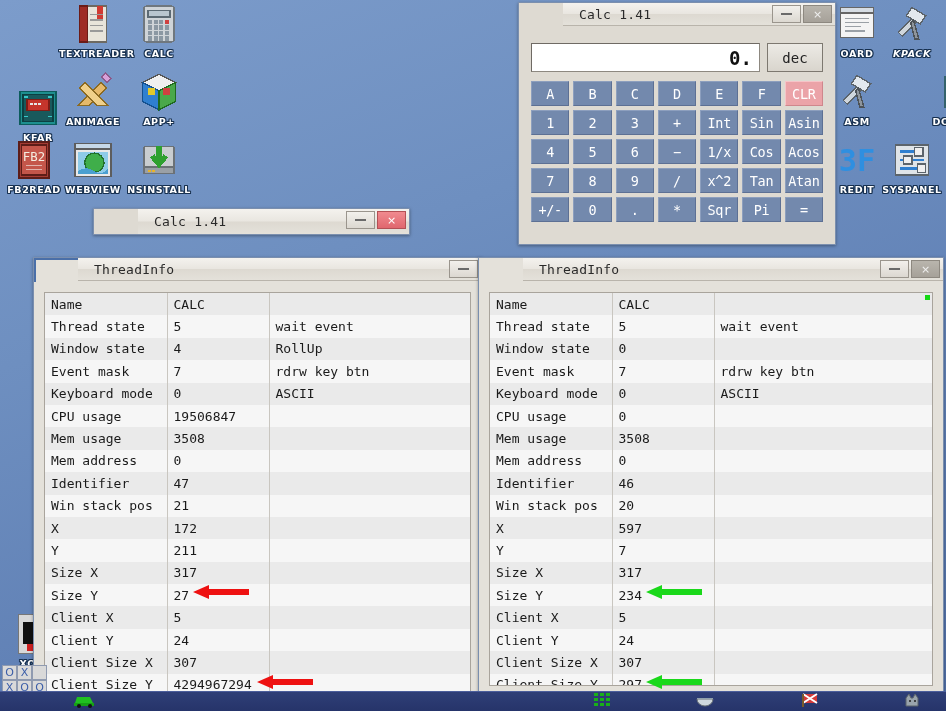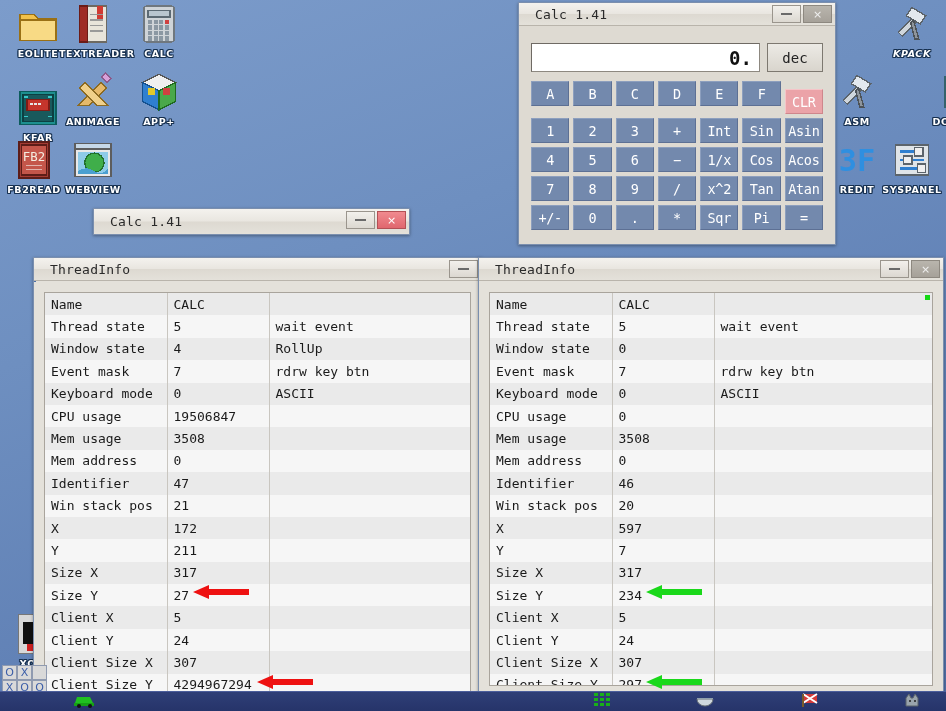--- a/index.html
+++ b/index.html
@@ -53,20 +53,21 @@
     border: 2px solid #4a6fa8;
     pointer-events: none;
   }
   .titlebar {
     height: 23px;
     background: linear-gradient(to bottom, #f4f2ee 0%, #e9e6e0 48%, #ddd9d1 52%, #e4e1da 100%);
     border-bottom: 1px solid #b9b4ab;
     display: flex; align-items: center;
     padding-left: 16px;
     position: relative;
+    margin-left: 44px;
   }
   .title-text {
     font-family: "DejaVu Sans Mono", monospace;
     font-size: 13px;
     color: #2a2a2a;
     letter-spacing: 0.2px;
     white-space: nowrap;
   }
   .tb-buttons { position: absolute; right: 3px; top: 2px; display: flex; gap: 2px; }
   .tb-btn {
@@ -117,21 +118,21 @@
     background: #7389ad;
     border: 1px solid #5d7094;
     border-top-color: #8d9fbe; border-left-color: #8d9fbe;
     color: #ffffff;
     font-family: "DejaVu Sans Mono", monospace;
     font-size: 13.5px;
     display: flex; align-items: center; justify-content: center;
     cursor: pointer;
     letter-spacing: -0.3px;
   }
-  .calc-key.clr { background: #eba3a8; border-color: #cf868c; border-top-color: #f6c4c8; border-left-color: #f6c4c8; margin-top: 8px; }
+  .calc-key.clr { background: #eba3a8; border-color: #cf868c; border-top-color: #f6c4c8; border-left-color: #f6c4c8; }
 
   
   #calc-rolled { left: 93px; top: 208px; width: 317px; height: 27px; }
   #calc-rolled .titlebar { height: 100%; border-bottom: none; }
 
   
   .ti-win { background: #e4e1da; }
   #threadinfo-left  { left: 33px;  top: 257px; width: 449px; height: 448px; }
   #threadinfo-right { left: 478px; top: 257px; width: 466px; height: 440px; }
   .ti-body { position: absolute; left: 0; top: 24px; right: 0; bottom: 0; padding: 10px; background: #e4e1da; }
@@ -174,27 +175,20 @@
     position: absolute; width: 15px; height: 15px;
     background: #d9d9d9; border: 1px solid #8f9ab0;
     font-family: "DejaVu Sans", sans-serif; font-size: 11px; color: #3b5ea8;
     display: flex; align-items: center; justify-content: center;
   }
 </style>
 </head>
 <body>
 
 <div id="desktop-icons">
-    <div class="desk-icon" style="left: 4px; top: 2px;">
-      <div class="glyph"><svg viewBox="0 0 32 32" width="44" height="44" shape-rendering="crispEdges">
-          <path d="M3 9h10l3 3h13v16H3z" fill="#f2c14a" stroke="#9a7015"></path>
-          <path d="M3 13h26v15H3z" fill="#f8da85" stroke="#9a7015"></path>
-        </svg></div>
-      <div class="cap">EOLITE</div>
-    </div>
     <div class="desk-icon" style="left: 59px; top: 2px;">
       <div class="glyph"><svg viewBox="0 0 32 32" width="44" height="44" shape-rendering="crispEdges">
           <rect x="6" y="3" width="20" height="26" fill="#e8e4da" stroke="#6d6a62"></rect>
           <rect x="6" y="3" width="6" height="26" fill="#9e2b25" stroke="#6b1b17"></rect>
           <rect x="19" y="3" width="4" height="11" fill="#d03a32"></rect>
           <path d="M19 14l2-2 2 2" fill="#d03a32"></path>
           <g stroke="#999">
             <path d="M14 9h9M14 13h9M14 17h9M14 21h9"></path>
           </g>
         </svg></div>
@@ -275,20 +269,42 @@
     <div class="desk-icon" style="left: 59px; top: 138px;">
       <div class="glyph"><svg viewBox="0 0 32 32" width="44" height="44" shape-rendering="crispEdges">
           <rect x="3" y="4" width="26" height="24" fill="#e9e9e9" stroke="#5d5d5d"></rect>
           <rect x="3" y="4" width="26" height="4" fill="#c6d8e8" stroke="#5d5d5d"></rect>
           <rect x="5" y="10" width="22" height="16" fill="#8ecbe8"></rect>
           <circle cx="17" cy="18" r="7" fill="#3fae4a" stroke="#22702c"></circle>
           <path d="M5 24q6-4 12 0t10-2v4H5z" fill="#4a9fd0"></path>
         </svg></div>
       <div class="cap">WEBVIEW</div>
     </div>
+    <div class="desk-icon" style="left: 125px; top: 138px;">
+      <div class="glyph"><svg viewBox="0 0 32 32" width="44" height="44" shape-rendering="crispEdges">
+          <rect x="5" y="6" width="22" height="20" rx="2" fill="#c9cdd0" stroke="#6b7176"></rect>
+          <rect x="5" y="21" width="22" height="5" fill="#9aa0a6" stroke="#6b7176"></rect>
+          <g fill="#e8b429">
+            <rect x="8" y="23" width="2" height="2"></rect>
+            <rect x="11" y="23" width="2" height="2"></rect>
+          </g>
+          <path d="M16 6v9M11 13l5 6 5-6" fill="none" stroke="#2fa02f" stroke-width="4"></path>
+        </svg></div>
+      <div class="cap">NSINSTALL</div>
+    </div>
+    <div class="desk-icon" style="left: 823px; top: 2px;">
+      <div class="glyph"><svg viewBox="0 0 32 32" width="44" height="44" shape-rendering="crispEdges">
+          <rect x="4" y="4" width="24" height="22" fill="#f4f4f4" stroke="#666"></rect>
+          <rect x="4" y="4" width="24" height="4" fill="#d6dde4" stroke="#666"></rect>
+          <g stroke="#9aa0a6">
+            <path d="M7 12h18M7 15h18M7 18h12M7 21h15"></path>
+          </g>
+        </svg></div>
+      <div class="cap">OARD</div>
+    </div>
     <div class="desk-icon" style="left: 878px; top: 2px; font-style: italic;">
       <div class="glyph"><svg viewBox="0 0 32 32" width="44" height="44" shape-rendering="crispEdges">
           <path d="M6 22l10-10 3 3-10 10z" fill="#cfd6dc" stroke="#5b636a"></path>
           <path d="M16 4l10 6-4 6-10-6z" fill="#e2e8ee" stroke="#5b636a"></path>
           <path d="M17 13l4 14h-3l-3-12z" fill="#8e959c" stroke="#4c5257"></path>
         </svg></div>
       <div class="cap">KPACK</div>
     </div>
     <div class="desk-icon" style="left: 823px; top: 70px;">
       <div class="glyph"><svg viewBox="0 0 32 32" width="44" height="44" shape-rendering="crispEdges">

